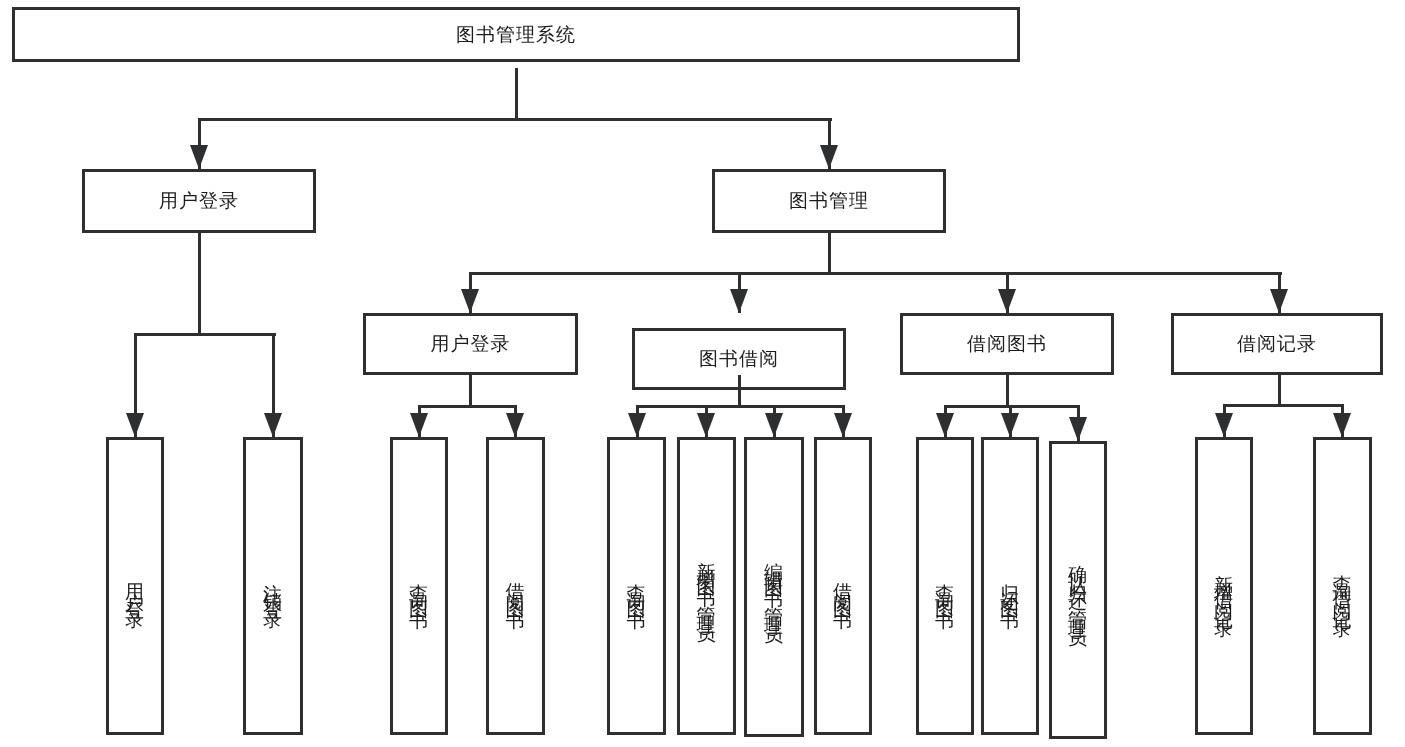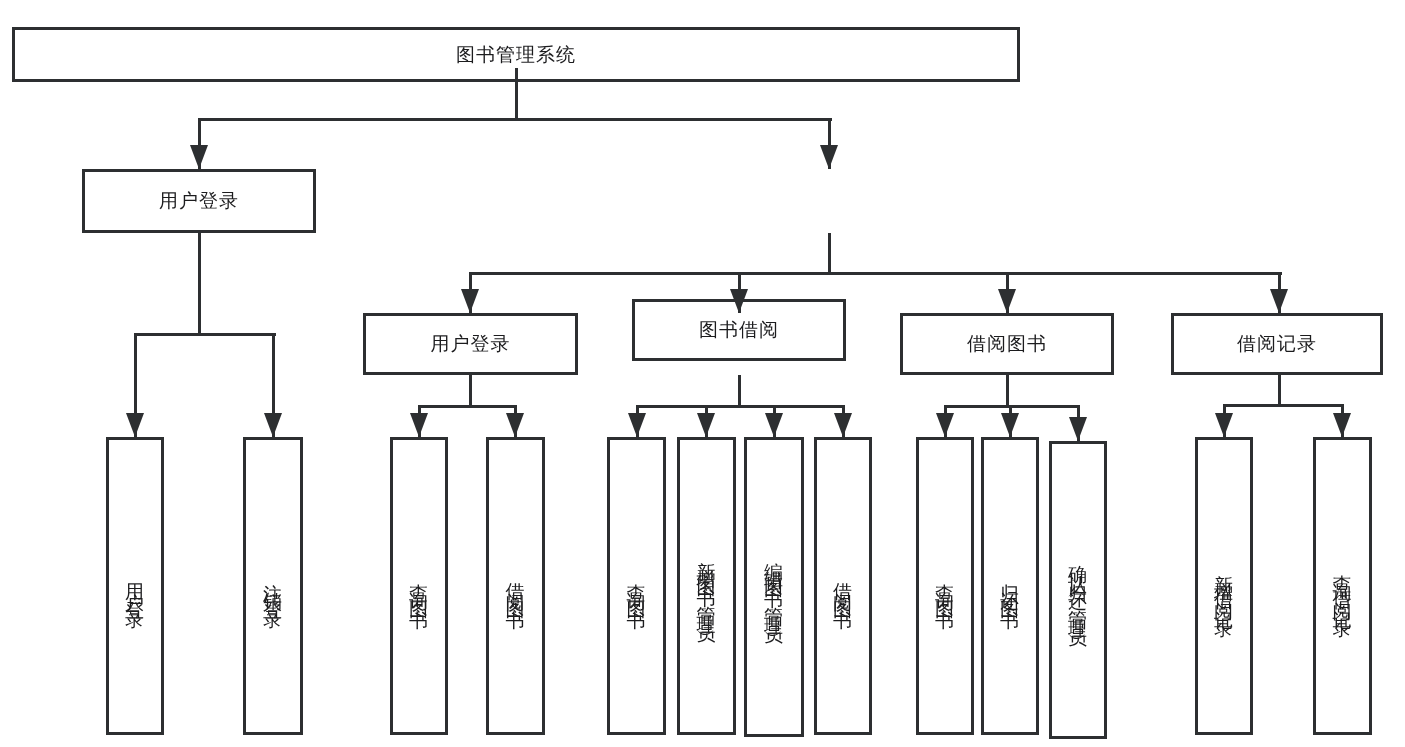--- a/index.html
+++ b/index.html
@@ -63,32 +63,35 @@
     color: var(--watermark);
     z-index: 10;
     pointer-events: none;
   }
 </style>
 </head>
 <body>
 
 <div id="stage">
 
-  <div class="hbox" style="left:12px; top:27px; width:1008px; height:55px;">
+  <div class="hbox" style="left:12px; top:7px; width:1008px; height:55px;">
     <span>图书管理系统</span>
   </div>
 
   <div class="hbox" style="left:82px; top:169px; width:234px; height:64px;">
     <span>用户登录</span>
   </div>
+  <div class="hbox" style="left:712px; top:169px; width:234px; height:64px;">
+    <span>图书管理</span>
+  </div>
 
   <div class="hbox" style="left:363px; top:313px; width:215px; height:62px;">
     <span>用户登录</span>
   </div>
-  <div class="hbox" style="left:632px; top:299px; width:214px; height:62px;">
+  <div class="hbox" style="left:632px; top:328px; width:214px; height:62px;">
     <span>图书借阅</span>
   </div>
   <div class="hbox" style="left:900px; top:313px; width:214px; height:62px;">
     <span>借阅图书</span>
   </div>
   <div class="hbox" style="left:1171px; top:313px; width:212px; height:62px;">
     <span>借阅记录</span>
   </div>
 
   <div class="vbox" style="left:106px; top:437px; width:58px; height:298px;">

